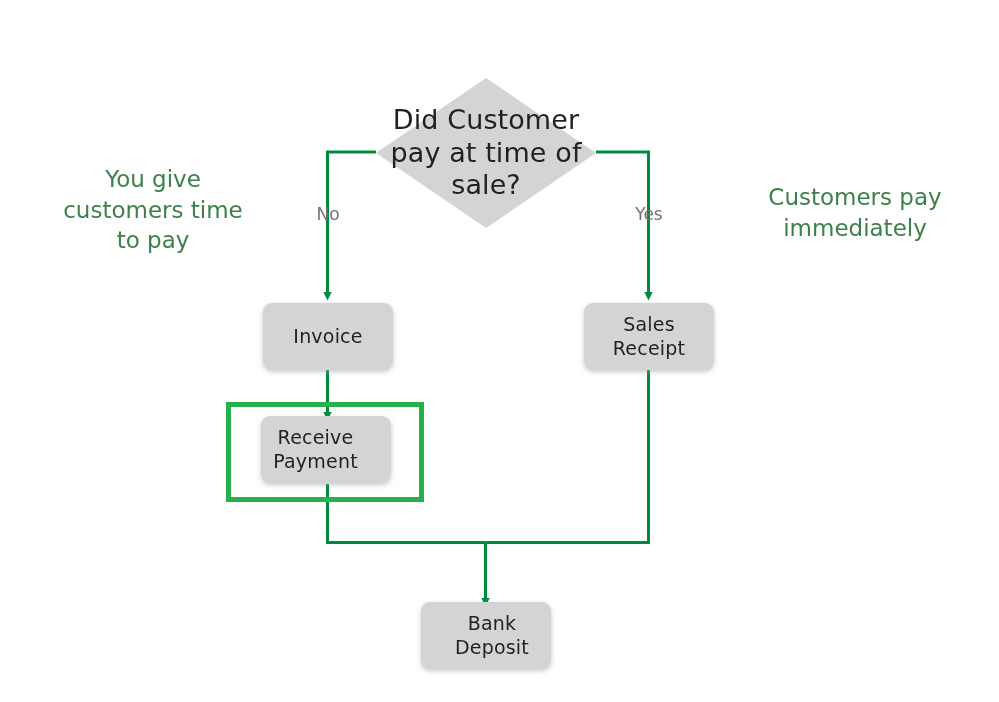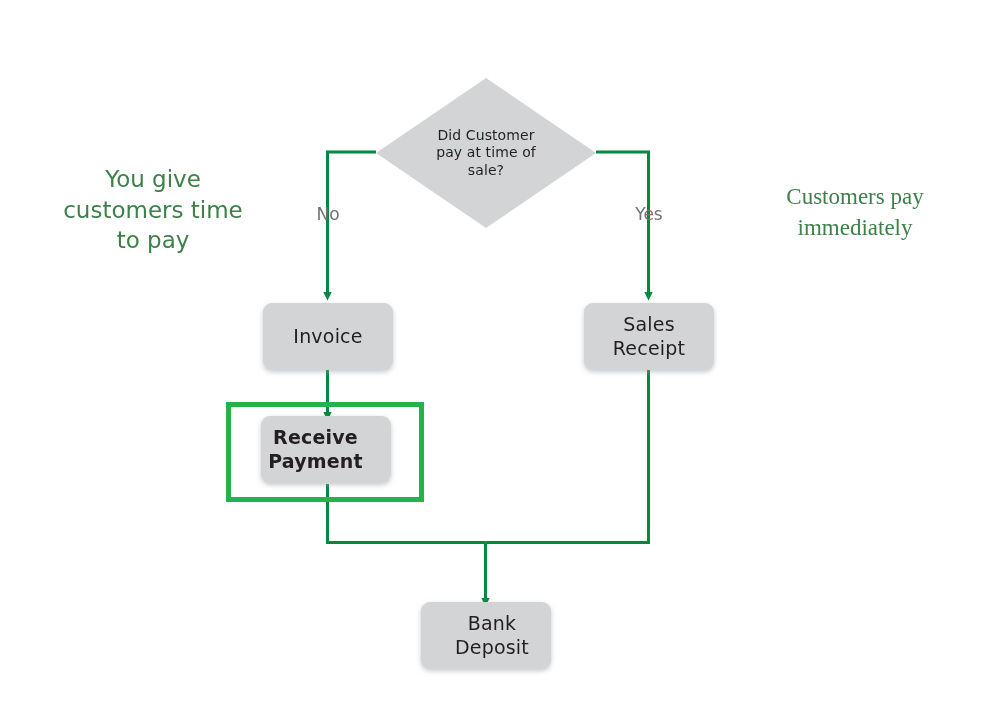--- a/index.html
+++ b/index.html
@@ -34,21 +34,21 @@
     color: #231f20;
     line-height: 1.22;
     pointer-events: none;
     white-space: pre-line;
   }
   .proc-label {
     font-size: 19px;
     letter-spacing: 0.2px;
   }
   .decision-label {
-    font-size: 14px;
+    font-size: 27px;
     letter-spacing: 0.1px;
     text-align: center;
   }
   .branch-label {
     position: absolute;
     color: #737373;
     font-size: 17px;
     text-align: center;
   }
   .annot {
@@ -107,26 +107,26 @@
 
   <div class="branch-label" style="left:303px; top:204px; width:50px;">No</div>
 
   <div class="branch-label" style="left:624px; top:204px; width:50px;">Yes</div>
 
   <div class="node-label proc-label" style="left:584px; top:303px; width:130px; height:67px;">Sales
 Receipt</div>
 
   <div class="node-label proc-label" style="left:263px; top:303px; width:130px; height:67px;">Invoice</div>
 
-  <div class="node-label proc-label" style="left:261px; top:416px; width:109px; height:67px;font-weight:bold;">Receive
+  <div class="node-label proc-label" style="left:261px; top:416px; width:109px; height:67px;">Receive
 Payment</div>
 
   <div class="node-label proc-label" style="left:421px; top:602px; width:142px; height:67px;">Bank
 Deposit</div>
 
   <div class="annot" style="left:33px; top:164px; width:240px;">You give
 customers time
 to pay</div>
 
-  <div class="annot" style="left:735px; top:182px; width:240px;font-family:Liberation Serif, serif;">Customers pay
+  <div class="annot" style="left:735px; top:182px; width:240px;">Customers pay
 immediately</div>
 
 </div>
 
 </body></html>

